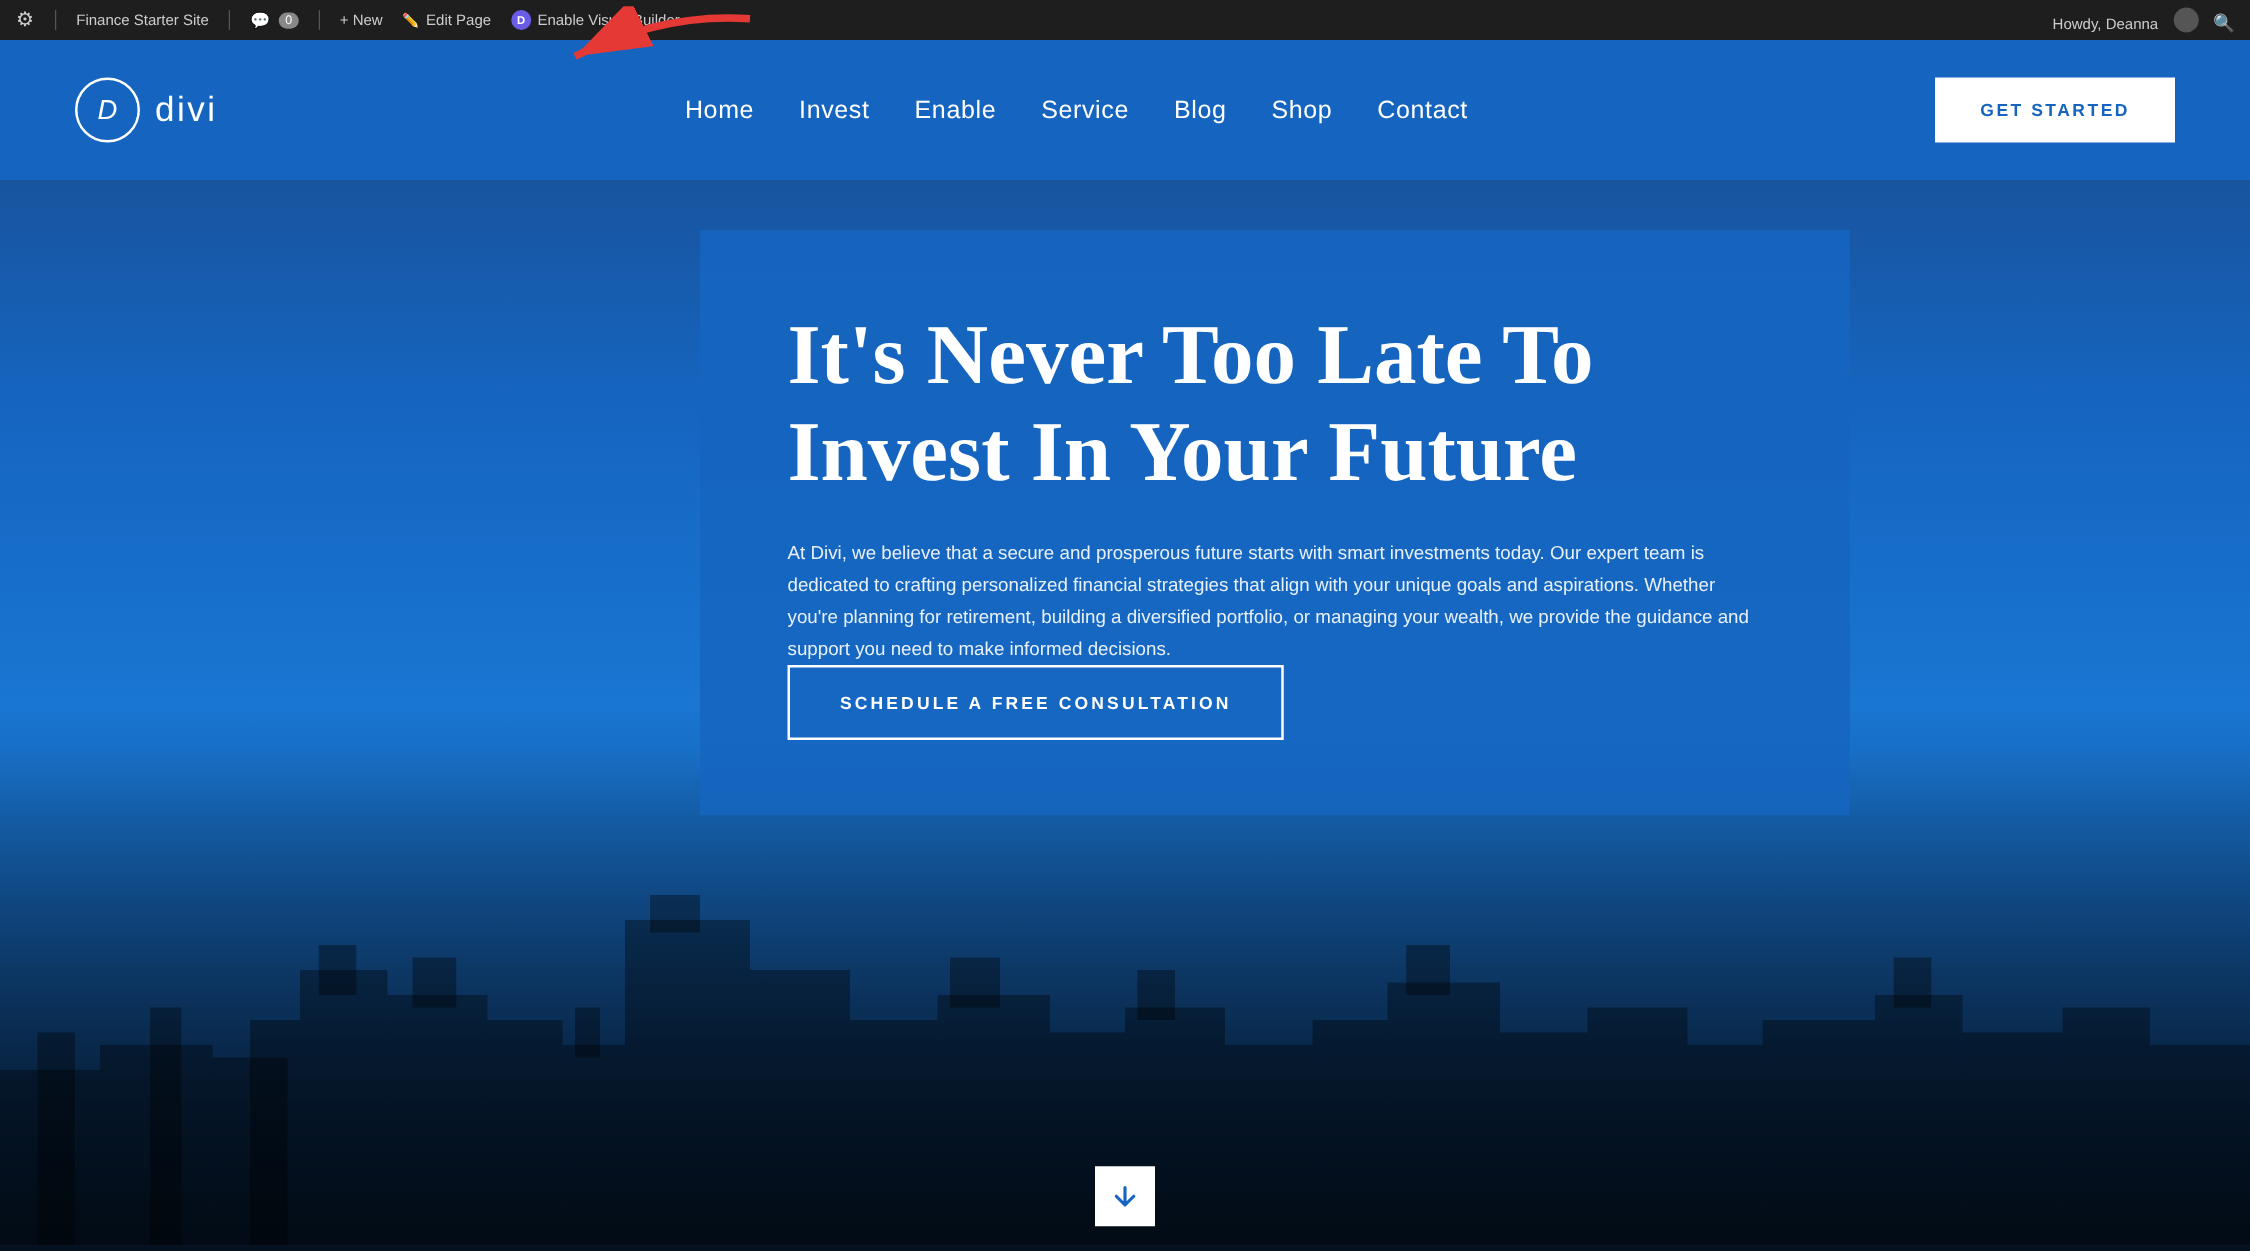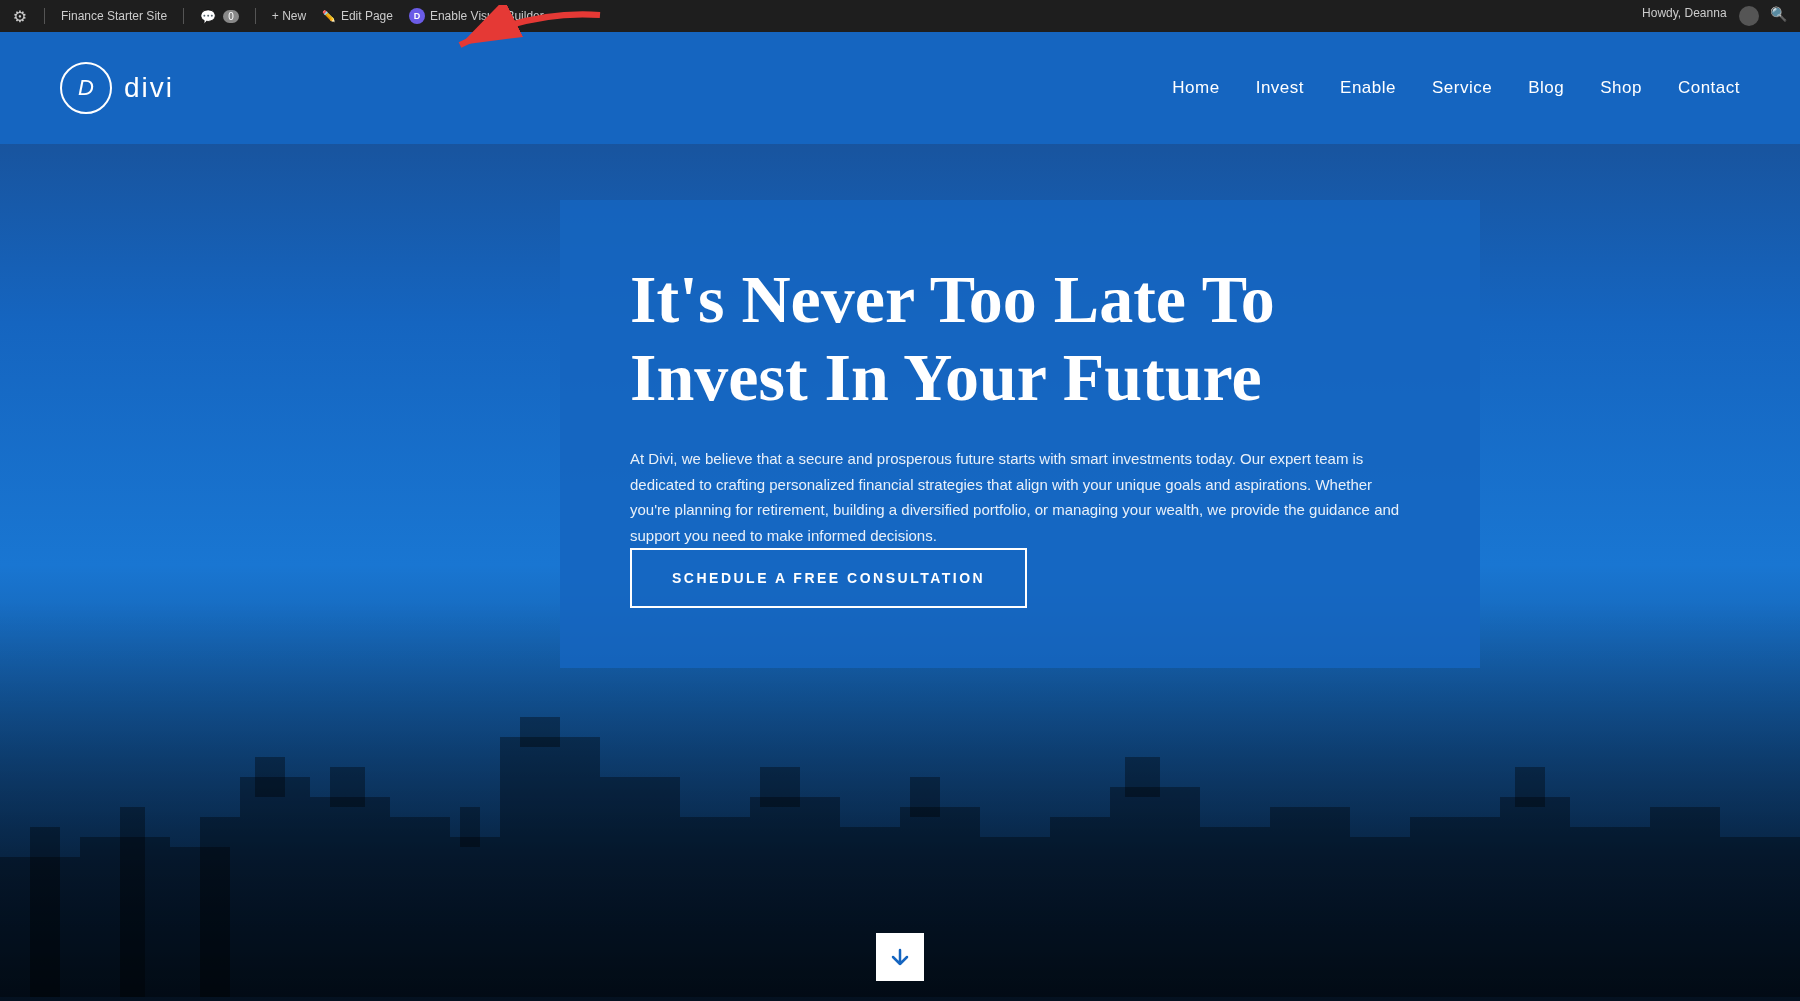--- a/index.html
+++ b/index.html
@@ -30,21 +30,21 @@
       width: 16px;
       height: 16px;
       display: flex;
       align-items: center;
       justify-content: center;
       font-size: 14px;
     }
     .admin-bar-right {
       margin-left: auto;
       display: flex;
-      align-items: flex-start;
+      align-items: flex-end;
       gap: 12px;
       color: #ccc;
       font-size: 12px;
     }
     .admin-bar-divider {
       width: 1px;
       height: 16px;
       background: #555;
     }
     .wp-logo-icon {
@@ -147,21 +147,21 @@
       letter-spacing: 2px;
     }
     .nav-menu {
       display: flex;
       align-items: center;
       gap: 36px;
       list-style: none;
     }
     .nav-item {
       color: white;
-      font-size: 17px;
+      font-size: 20px;
       font-weight: 500;
       cursor: pointer;
       text-decoration: none;
       letter-spacing: 0.5px;
     }
     .nav-cta {
       background: white;
       color: #1565c0;
       padding: 18px 36px;
       font-size: 14px;
@@ -172,21 +172,21 @@
       text-transform: uppercase;
     }
 
     
     #hero {
       position: relative;
       z-index: 5;
       display: flex;
       align-items: flex-start;
       justify-content: center;
-      padding-top: 56px;
+      padding-top: 40px;
       padding-left: 60px;
       padding-right: 60px;
     }
 
     .hero-card {
       background: rgba(21, 101, 192, 0.85);
       padding: 60px 70px 60px 70px;
       max-width: 920px;
       width: 100%;
       margin-left: 240px;
@@ -299,20 +299,21 @@
     <ul class="nav-menu">
       <li><a class="nav-item">Home</a></li>
       <li><a class="nav-item">Invest</a></li>
       <li><a class="nav-item">Enable</a></li>
       <li><a class="nav-item">Service</a></li>
       <li><a class="nav-item">Blog</a></li>
       <li><a class="nav-item">Shop</a></li>
       <li><a class="nav-item">Contact</a></li>
     </ul>
 
+    <button class="nav-cta">GET STARTED</button>
   </nav>
 
   <section id="hero">
     <div class="hero-card">
       <h1 class="hero-title">It's Never Too Late To Invest In Your Future</h1>
       <p class="hero-desc">At Divi, we believe that a secure and prosperous future starts with smart investments today. Our expert team is dedicated to crafting personalized financial strategies that align with your unique goals and aspirations. Whether you're planning for retirement, building a diversified portfolio, or managing your wealth, we provide the guidance and support you need to make informed decisions.</p>
       <button class="hero-btn">SCHEDULE A FREE CONSULTATION</button>
     </div>
   </section>
 

